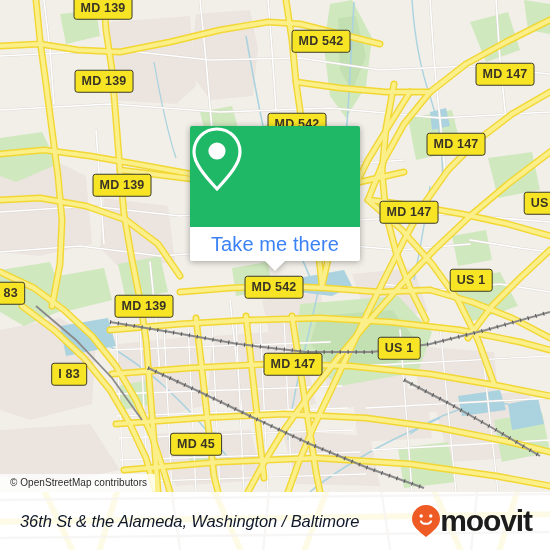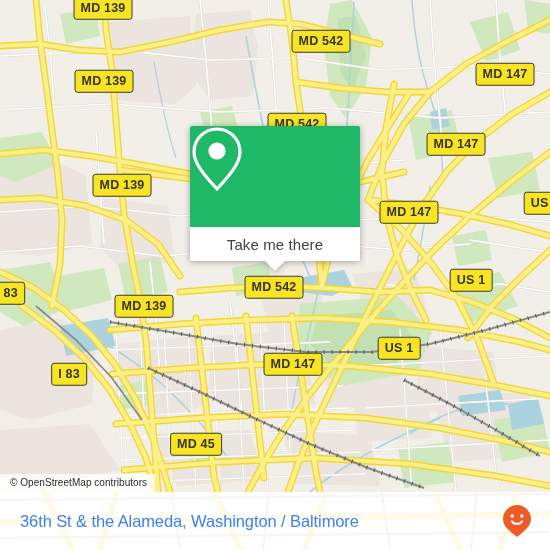--- a/index.html
+++ b/index.html
@@ -43,21 +43,21 @@
   #popup-img{
     height:101px;background:#1fb867;border-radius:2px 2px 0 0;
     display:flex;align-items:center;justify-content:center;
   }
   #popup-cta{
     height:34px;background:#ffffff;border-radius:0 0 2px 2px;
     display:flex;align-items:center;justify-content:center;
     position:relative;
   }
   #popup-cta-label{
-    font-size:15px;color:#404040;letter-spacing:.1px;
+    font-size:20px;color:#3b82f6;letter-spacing:.1px;
   }
   #popup-tail{
     position:absolute;left:50%;top:100%;
     transform:translateX(-50%);
     width:0;height:0;
     border-left:10px solid transparent;
     border-right:10px solid transparent;
     border-top:10px solid #ffffff;
   }
 
@@ -79,21 +79,21 @@
   #footer-watermark{
     position:absolute;left:0;top:0;width:550px;height:58px;
     opacity:.22;
   }
   #footer-inner{
     position:relative;width:100%;height:100%;
     display:flex;align-items:center;justify-content:space-between;
     padding:0 18px 0 20px;box-sizing:border-box;
   }
   #place-name{
-    font-size:16.5px;color:#3b82f6;letter-spacing:-.1px;white-space:nowrap;
+    font-size:16.5px;color:#0f172a;letter-spacing:-.1px;white-space:nowrap;font-style:italic;
   }
   #brand{display:flex;align-items:center;gap:1px;}
   #brand-word{
     font-size:30px;font-weight:bold;color:#1c1c1c;letter-spacing:-1.1px;
     line-height:1;margin-left:-2px;
   }
 </style>
 </head>
 <body>
 
@@ -409,17 +409,18 @@
     </svg>
     <div id="footer-inner">
       <span id="place-name">36th St &amp; the Alameda, Washington / Baltimore</span>
       <span id="brand">
         <svg width="30" height="34" viewBox="0 0 30 34">
           <path d="M15 1 C7.3 1 1 7.3 1 15 C1 22.3 8.2 27.6 15 33 C21.8 27.6 29 22.3 29 15 C29 7.3 22.7 1 15 1 Z" fill="#ef5b25"></path>
           <circle cx="10.2" cy="12" r="1.7" fill="#ffffff"></circle>
           <circle cx="19.8" cy="12" r="1.7" fill="#ffffff"></circle>
           <path d="M10 17.4 C11.8 20.6 18.2 20.6 20 17.4" stroke="#ffffff" stroke-width="2.1" fill="none" stroke-linecap="round"></path>
         </svg>
+        <span id="brand-word">moovit</span>
       </span>
     </div>
   </div>
 
 </div>
 
 </body></html>

